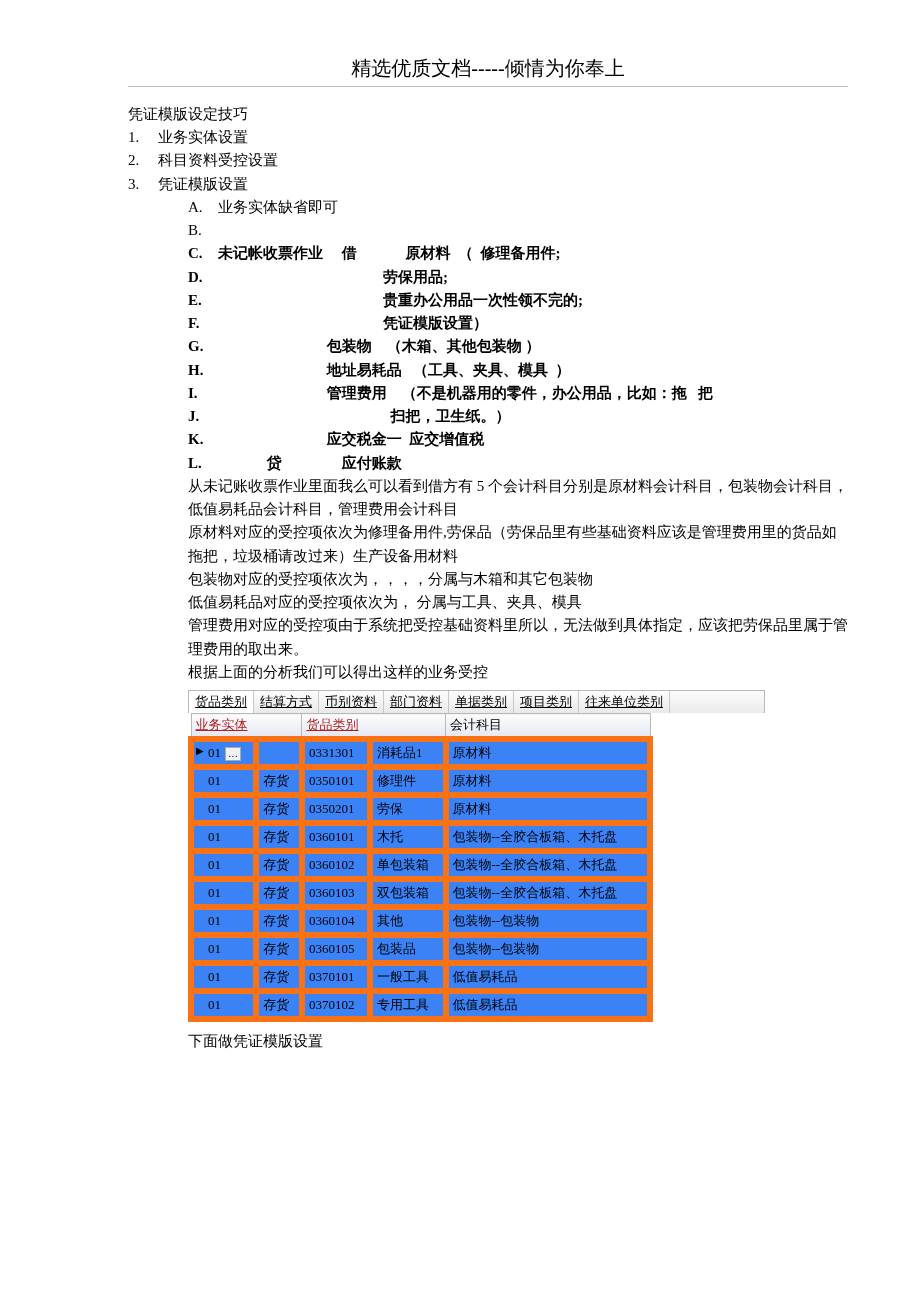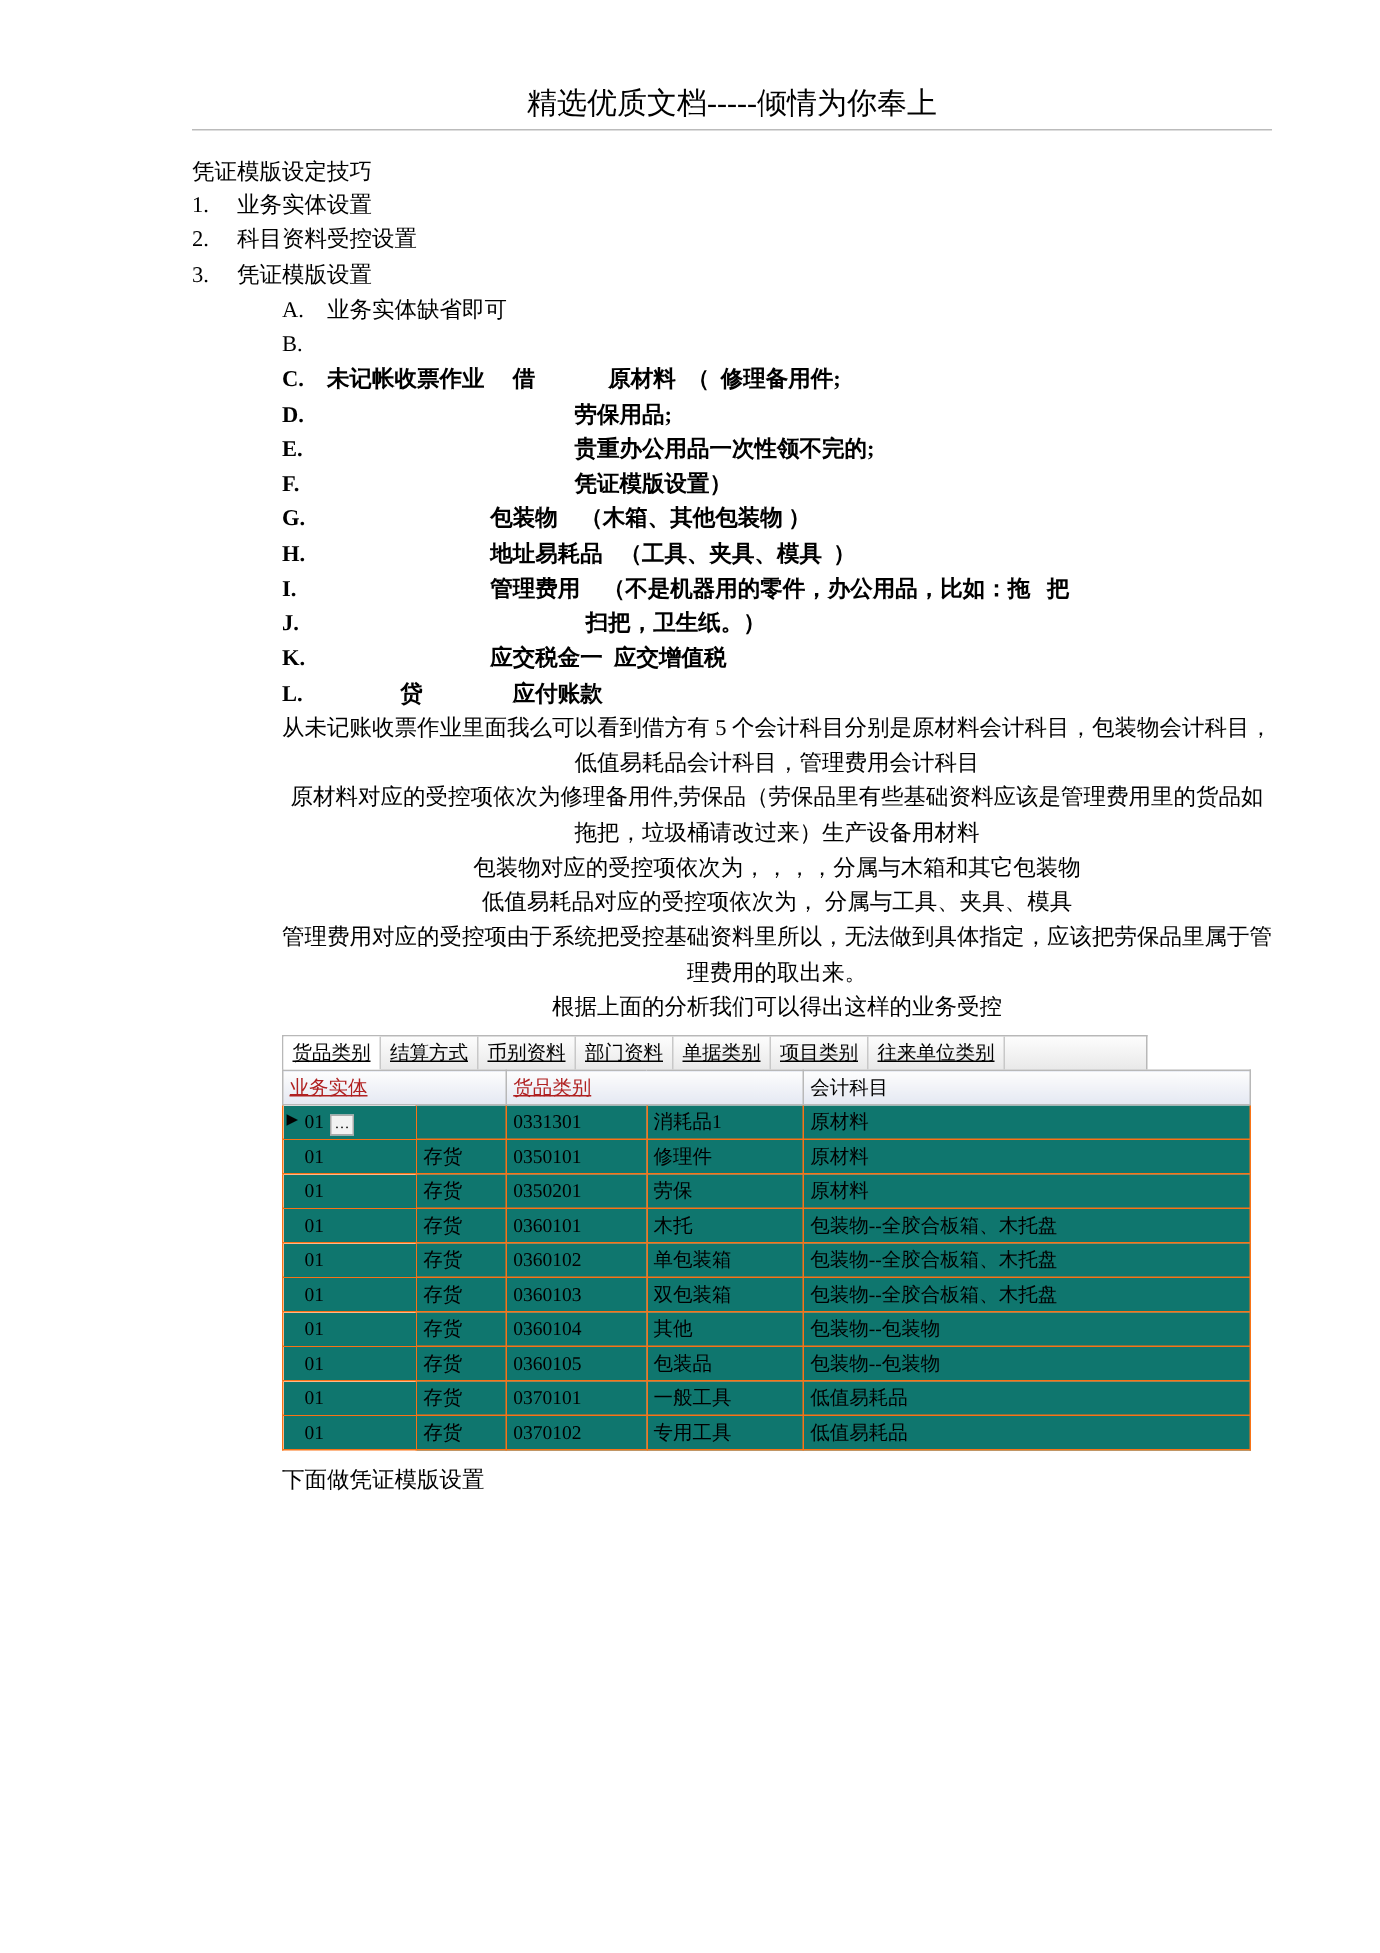--- a/index.html
+++ b/index.html
@@ -61,21 +61,20 @@
   .bold {
     font-weight: bold;
   }
   .paras {
     margin-left: 60px;
     font-size: 15px;
     line-height: 1.55;
   }
   .paras p {
     margin: 0;
-    text-align: center;
   }
   .img-wrap {
     margin-left: 60px;
     margin-top: 6px;
   }
   .tabs {
     display: flex;
     font-size: 13px;
     background: linear-gradient(#fdfdfd, #e9e9e9);
     border: 1px solid #b8b8b8;
@@ -89,40 +88,40 @@
     color: #000;
     cursor: default;
   }
   .tabs .tab.active {
     background: #fff;
     text-decoration: underline;
   }
   table.grid {
     border-collapse: collapse;
     font-size: 13px;
-    width: 646px;
+    width: 465px;
     border: 1px solid #b8b8b8;
   }
   table.grid th {
     text-align: left;
     font-weight: normal;
     padding: 2px 4px;
     border: 1px solid #b8b8b8;
     background: linear-gradient(#fdfdfd, #e4e8f2);
     text-decoration: underline;
     color: #b02020;
   }
   table.grid th.norm {
     color: #000;
     text-decoration: none;
   }
   table.grid td {
     padding: 2px 4px;
-    border: 1px solid #f97316;
-    background: #0f766e;
+    border: 6px solid #f97316;
+    background: #3b82f6;
     white-space: nowrap;
   }
   table.grid tr td:first-child {
     position: relative;
     padding-left: 14px;
   }
   .row-pointer::before {
     content: "▶";
     position: absolute;
     left: 2px;

